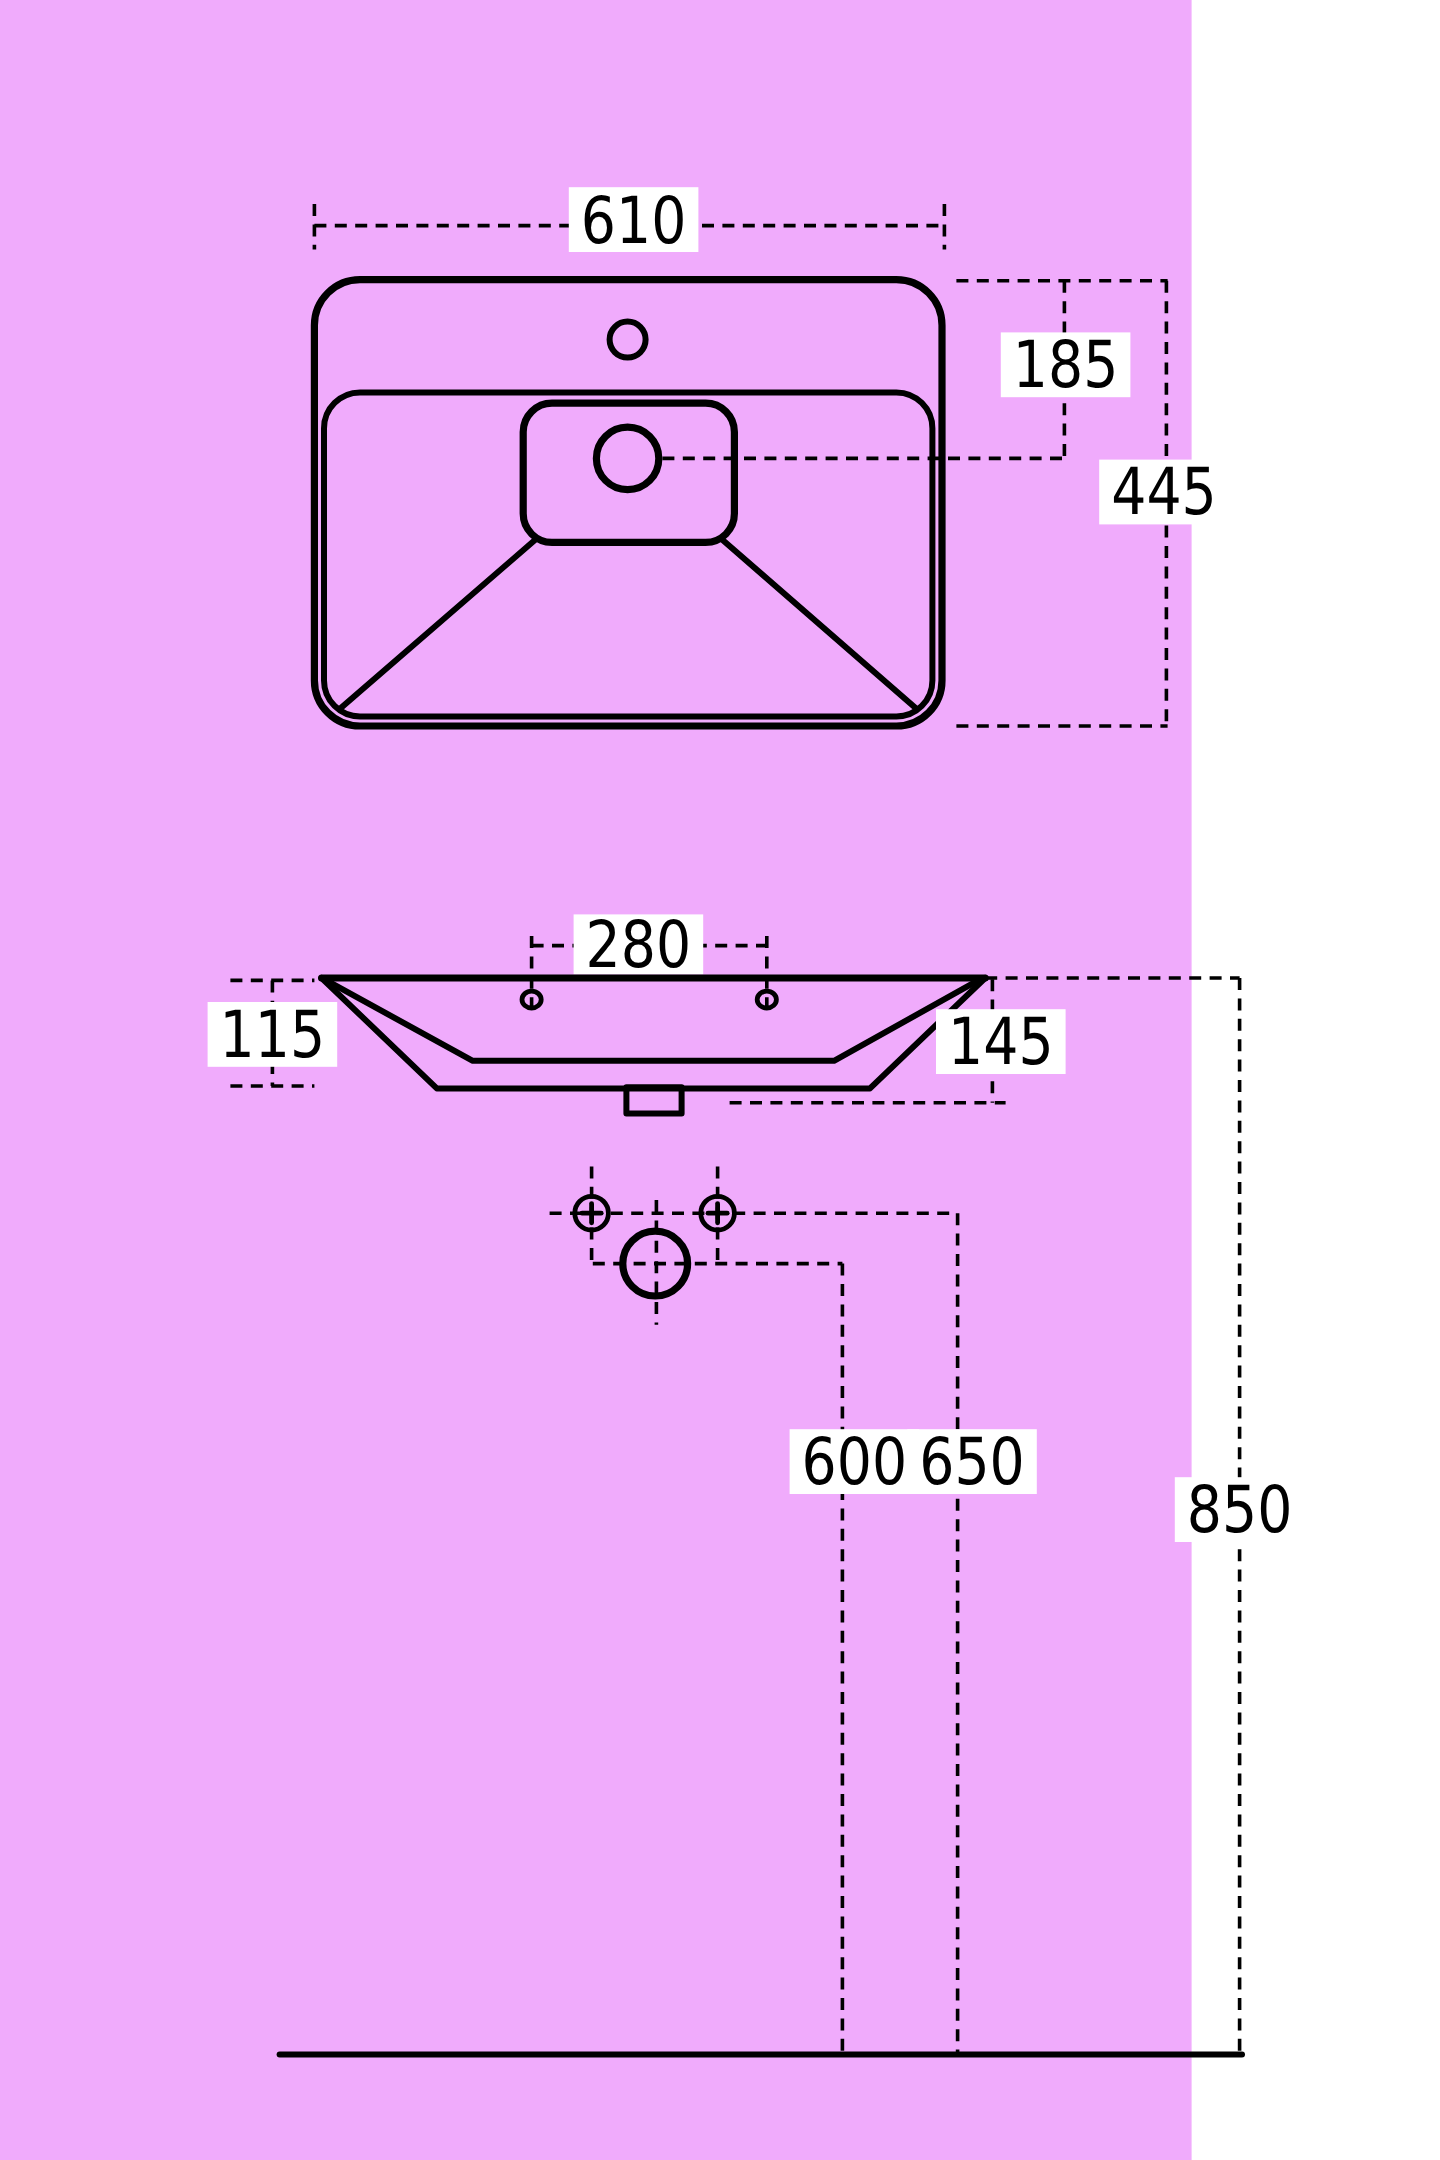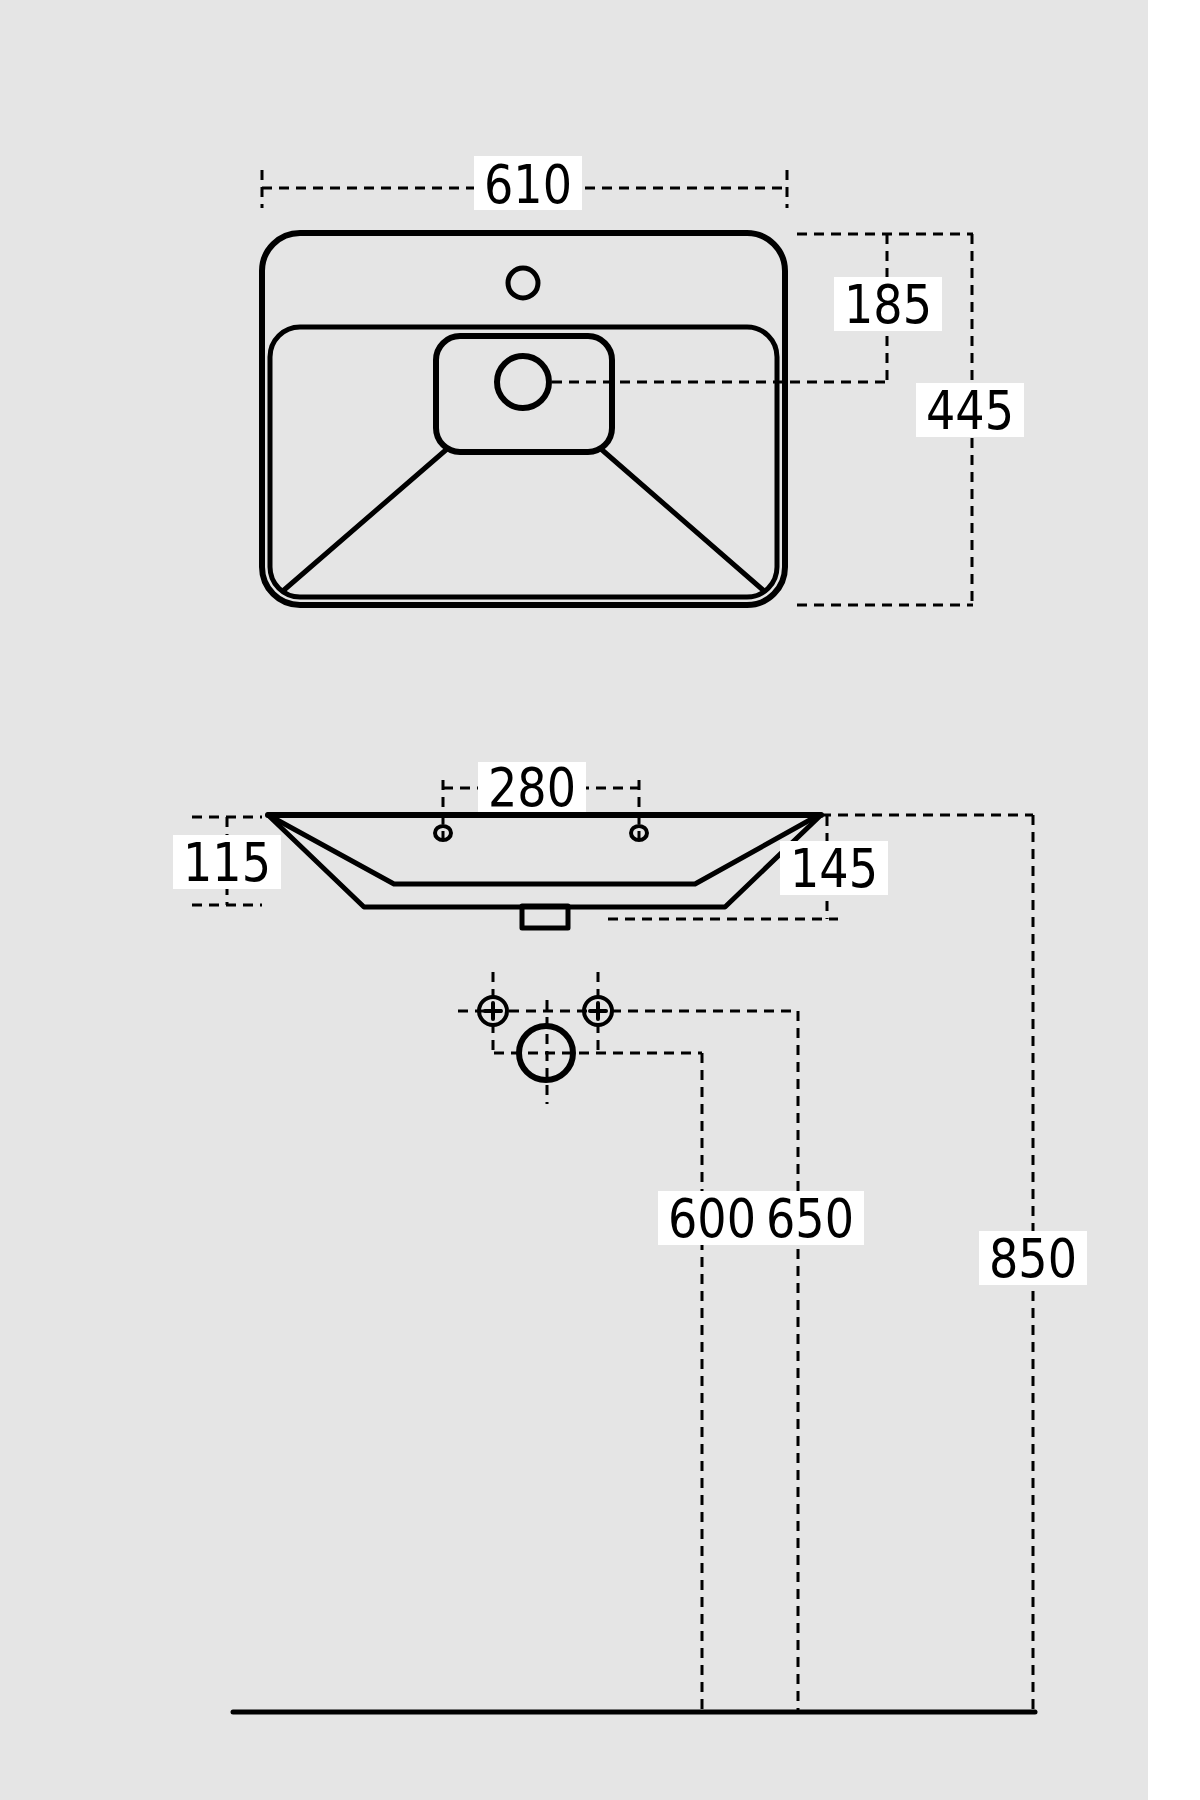--- a/index.html
+++ b/index.html
@@ -1,16 +1,16 @@
 <!DOCTYPE html>
 <html><head>
 <meta charset="utf-8">
 <style>
   html,body{margin:0;padding:0;background:#ffffff;}
-  .page{width:1148px;height:1800px;background:#e5e5e5;position:relative;}
+  .page{width:993px;height:1800px;background:#f0abfc;position:relative;}
   svg{display:block;}
   .outline{fill:none;stroke:#000;stroke-width:6;stroke-linejoin:round;stroke-linecap:round;}
   .mid{fill:none;stroke:#000;stroke-width:5;stroke-linejoin:round;stroke-linecap:round;}
   .thin{fill:none;stroke:#000;stroke-width:4;stroke-linecap:round;}
   .dashthin{fill:none;stroke:#000;stroke-width:3;stroke-dasharray:10 7;stroke-linecap:butt;}
   .mask{fill:#ffffff;stroke:none;}
   .dim-label{
     font-family:"DejaVu Sans","Liberation Sans",sans-serif;
     font-size:54px;
     font-weight:500;

